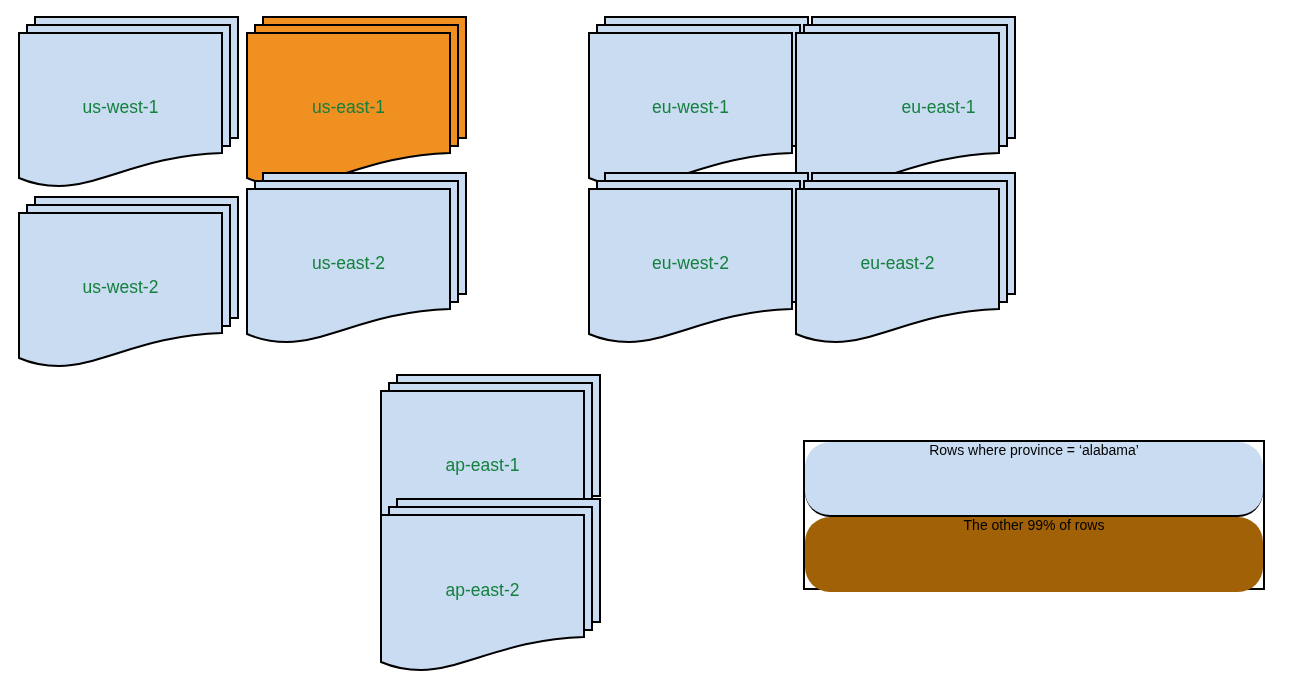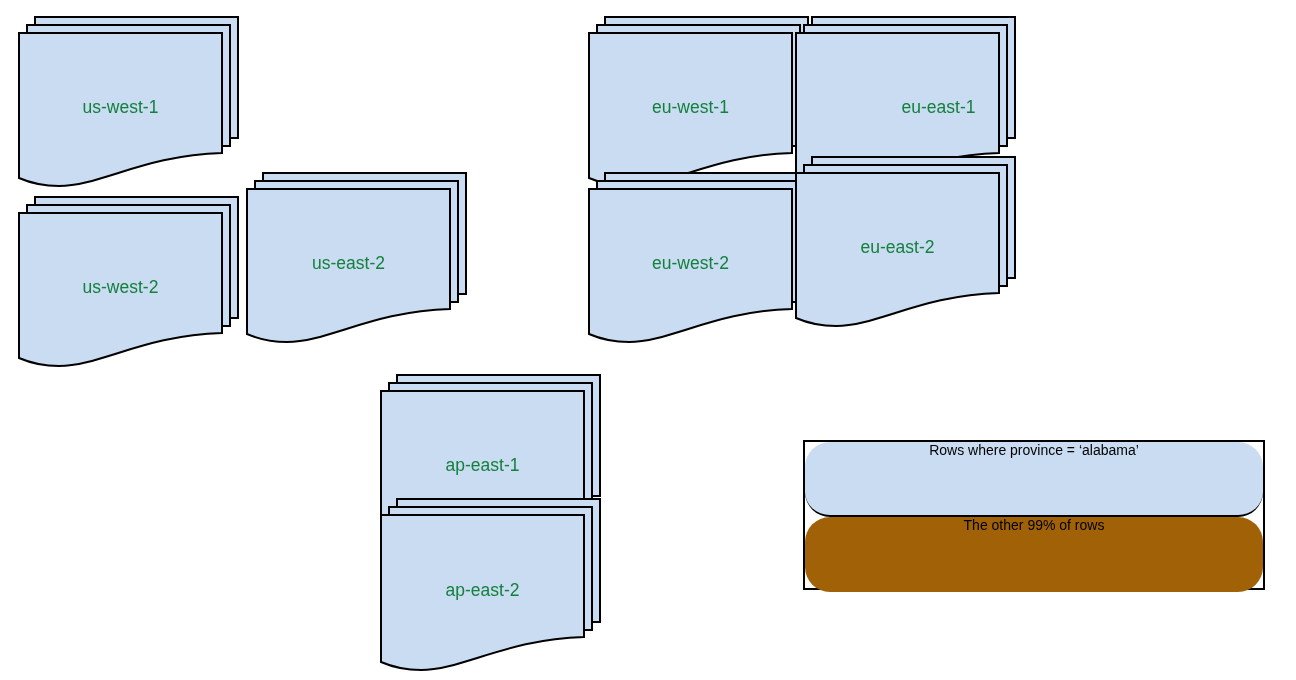--- a/index.html
+++ b/index.html
@@ -61,20 +61,28 @@
 
 <div id="canvas">
     <div class="stack" style="left: 18px; top: 16px; width: 221px; height: 171px;">
       <svg width="221" height="171" viewBox="0 0 221 171">
         <path d="M 1 1 L 204 1 L 204 122 L 1 122 Z" transform="translate(16,0)" fill="#c9dcf2" stroke="#000000" stroke-width="2" stroke-linejoin="miter"></path>
         <path d="M 1 1 L 204 1 L 204 122 L 1 122 Z" transform="translate(8,8)" fill="#c9dcf2" stroke="#000000" stroke-width="2" stroke-linejoin="miter"></path>
         <path d="M 1 1 L 204 1 L 204 121 C 127.1 123 82 154 41 154 C 24.599999999999998 154 10.25 150 1 146 Z" transform="translate(0,16)" fill="#c9dcf2" stroke="#000000" stroke-width="2" stroke-linejoin="miter"></path>
       </svg>
       <div class="stack-label" style="top: 81.1px; width: 205px;">us-west-1</div>
     </div>
+    <div class="stack" style="left: 246px; top: 16px; width: 221px; height: 171px;">
+      <svg width="221" height="171" viewBox="0 0 221 171">
+        <path d="M 1 1 L 204 1 L 204 122 L 1 122 Z" transform="translate(16,0)" fill="#ef9020" stroke="#000000" stroke-width="2" stroke-linejoin="miter"></path>
+        <path d="M 1 1 L 204 1 L 204 122 L 1 122 Z" transform="translate(8,8)" fill="#ef9020" stroke="#000000" stroke-width="2" stroke-linejoin="miter"></path>
+        <path d="M 1 1 L 204 1 L 204 121 C 127.1 123 82 154 41 154 C 24.599999999999998 154 10.25 150 1 146 Z" transform="translate(0,16)" fill="#ef9020" stroke="#000000" stroke-width="2" stroke-linejoin="miter"></path>
+      </svg>
+      <div class="stack-label" style="top: 81.1px; width: 205px;">us-east-1</div>
+    </div>
     <div class="stack" style="left: 588px; top: 16px; width: 221px; height: 171px;">
       <svg width="221" height="171" viewBox="0 0 221 171">
         <path d="M 1 1 L 204 1 L 204 122 L 1 122 Z" transform="translate(16,0)" fill="#c9dcf2" stroke="#000000" stroke-width="2" stroke-linejoin="miter"></path>
         <path d="M 1 1 L 204 1 L 204 122 L 1 122 Z" transform="translate(8,8)" fill="#c9dcf2" stroke="#000000" stroke-width="2" stroke-linejoin="miter"></path>
         <path d="M 1 1 L 204 1 L 204 121 C 127.1 123 82 154 41 154 C 24.599999999999998 154 10.25 150 1 146 Z" transform="translate(0,16)" fill="#c9dcf2" stroke="#000000" stroke-width="2" stroke-linejoin="miter"></path>
       </svg>
       <div class="stack-label" style="top: 81.1px; width: 205px;">eu-west-1</div>
     </div>
     <div class="stack" style="left: 795px; top: 16px; width: 221px; height: 171px;">
       <svg width="221" height="171" viewBox="0 0 221 171">
@@ -101,21 +109,21 @@
       <div class="stack-label" style="top: 81.1px; width: 205px;">us-east-2</div>
     </div>
     <div class="stack" style="left: 588px; top: 172px; width: 221px; height: 171px;">
       <svg width="221" height="171" viewBox="0 0 221 171">
         <path d="M 1 1 L 204 1 L 204 122 L 1 122 Z" transform="translate(16,0)" fill="#c9dcf2" stroke="#000000" stroke-width="2" stroke-linejoin="miter"></path>
         <path d="M 1 1 L 204 1 L 204 122 L 1 122 Z" transform="translate(8,8)" fill="#c9dcf2" stroke="#000000" stroke-width="2" stroke-linejoin="miter"></path>
         <path d="M 1 1 L 204 1 L 204 121 C 127.1 123 82 154 41 154 C 24.599999999999998 154 10.25 150 1 146 Z" transform="translate(0,16)" fill="#c9dcf2" stroke="#000000" stroke-width="2" stroke-linejoin="miter"></path>
       </svg>
       <div class="stack-label" style="top: 81.1px; width: 205px;">eu-west-2</div>
     </div>
-    <div class="stack" style="left: 795px; top: 156px; width: 252px; height: 171px;">
+    <div class="stack" style="left: 795px; top: 172px; width: 252px; height: 171px;">
       <svg width="221" height="171" viewBox="0 0 221 171">
         <path d="M 1 1 L 204 1 L 204 122 L 1 122 Z" transform="translate(16,0)" fill="#c9dcf2" stroke="#000000" stroke-width="2" stroke-linejoin="miter"></path>
         <path d="M 1 1 L 204 1 L 204 122 L 1 122 Z" transform="translate(8,8)" fill="#c9dcf2" stroke="#000000" stroke-width="2" stroke-linejoin="miter"></path>
         <path d="M 1 1 L 204 1 L 204 121 C 127.1 123 82 154 41 154 C 24.599999999999998 154 10.25 150 1 146 Z" transform="translate(0,16)" fill="#c9dcf2" stroke="#000000" stroke-width="2" stroke-linejoin="miter"></path>
       </svg>
       <div class="stack-label" style="top: 81.1px; width: 205px;">eu-east-2</div>
     </div>
     <div class="stack" style="left: 380px; top: 350px; width: 221px; height: 171px; margin-top: 24px;">
       <svg width="221" height="171" viewBox="0 0 221 171">
         <path d="M 1 1 L 204 1 L 204 122 L 1 122 Z" transform="translate(16,0)" fill="#c9dcf2" stroke="#000000" stroke-width="2" stroke-linejoin="miter"></path>

